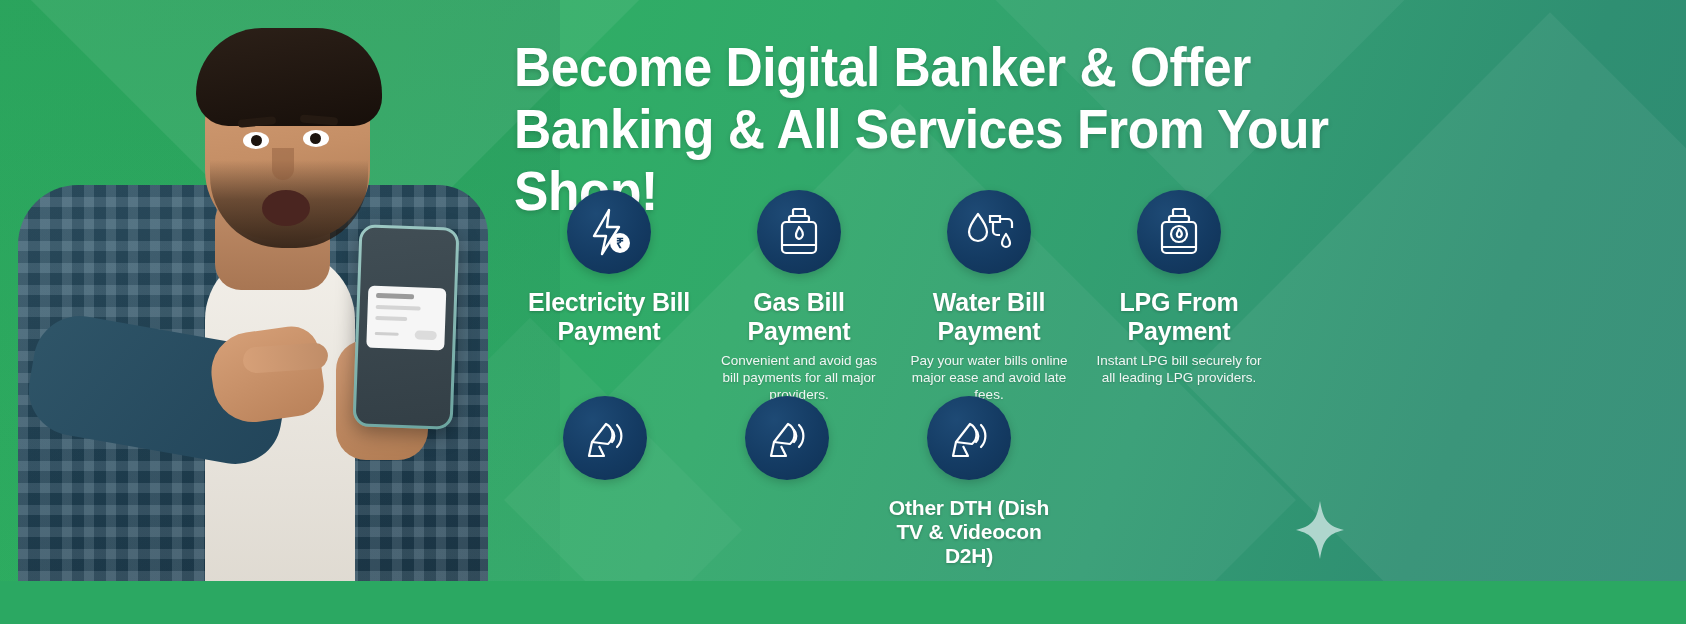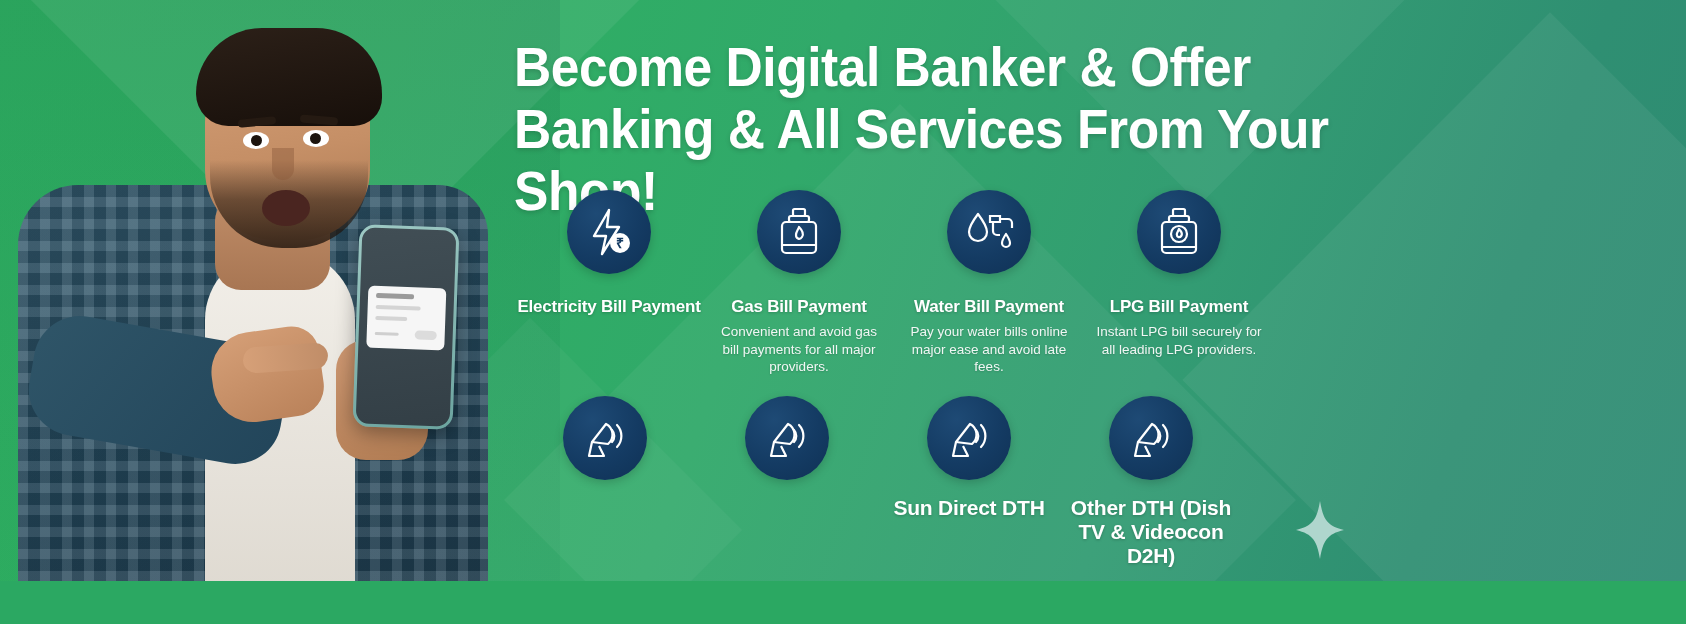--- a/index.html
+++ b/index.html
@@ -137,22 +137,22 @@
   .row-1 .card{width:186px;}
   .row-2 .card{width:178px;}
   .icon-circle{
     width:84px;height:84px;border-radius:50%;
     background:radial-gradient(circle at 35% 28%,#1e4a75 0%,#143B63 55%,#0f3155 100%);
     margin:0 auto;display:flex;align-items:center;justify-content:center;
     box-shadow:0 3px 10px rgba(0,0,0,.18);
   }
   .icon-circle svg{display:block;}
   .card-title{
-    color:#ffffff;font-weight:700;font-size:17px;line-height:1.14;
-    margin-top:23px;text-shadow:0 1px 3px rgba(0,0,0,.22);
+    color:#ffffff;font-weight:700;font-size:25px;line-height:1.14;
+    margin-top:14px;text-shadow:0 1px 3px rgba(0,0,0,.22);
     letter-spacing:-0.2px;
   }
   .card-desc{
     color:#f0f7f4;font-size:13.5px;line-height:1.27;margin-top:7px;
     padding:0 6px;text-shadow:0 1px 2px rgba(0,0,0,.18);
   }
   .row-2 .card-title{font-size:21px;margin-top:16px;}
 
   
   .cta-wrap{
@@ -268,21 +268,21 @@
       <div class="icon-circle">
         <svg width="46" height="52" viewBox="0 0 46 52" fill="none" stroke="#fff" stroke-width="2.2">
           <rect x="17" y="3" width="12" height="7" rx="1.5"></rect>
           <rect x="13" y="10" width="20" height="6" rx="2"></rect>
           <path d="M10 16 h26 a4 4 0 0 1 4 4 v23 a4 4 0 0 1 -4 4 h-26 a4 4 0 0 1 -4 -4 v-23 a4 4 0 0 1 4 -4 z"></path>
           <line x1="6" y1="41" x2="40" y2="41"></line>
           <circle cx="23" cy="28" r="8"></circle>
           <path d="M23 23 c3 3 3.6 5 2.2 7 c-1.4 2 -4.4 1.4 -4.4 -1.4 c0 -2 1.4 -3.6 2.2 -5.6 z" stroke-linejoin="round"></path>
         </svg>
       </div>
-      <div class="card-title">LPG Bill Payment</div>
+      <div class="card-title">LPG From Payment</div>
       <div class="card-desc">Instant LPG bill securely for all leading LPG providers.</div>
     </div>
   </div>
 
   <div class="row row-2">
 
     <div class="card">
       <div class="icon-circle">
         <svg width="52" height="52" viewBox="0 0 52 52" fill="none" stroke="#fff" stroke-width="2.2">
           <path d="M13 30 L27 12 a12 12 0 0 1 2 20 z" stroke-linejoin="round"></path>
@@ -297,31 +297,20 @@
       <div class="icon-circle">
         <svg width="52" height="52" viewBox="0 0 52 52" fill="none" stroke="#fff" stroke-width="2.2">
           <path d="M13 30 L27 12 a12 12 0 0 1 2 20 z" stroke-linejoin="round"></path>
           <path d="M13 30 l-3 14 h15 l-5 -10" stroke-linejoin="round"></path>
           <path d="M33 18 a9 9 0 0 1 0 12" stroke-linecap="round"></path>
           <path d="M38 13 a16 16 0 0 1 0 22" stroke-linecap="round"></path>
         </svg>
       </div>
     </div>
 
-    <div class="card">
-      <div class="icon-circle">
-        <svg width="52" height="52" viewBox="0 0 52 52" fill="none" stroke="#fff" stroke-width="2.2">
-          <path d="M13 30 L27 12 a12 12 0 0 1 2 20 z" stroke-linejoin="round"></path>
-          <path d="M13 30 l-3 14 h15 l-5 -10" stroke-linejoin="round"></path>
-          <path d="M33 18 a9 9 0 0 1 0 12" stroke-linecap="round"></path>
-          <path d="M38 13 a16 16 0 0 1 0 22" stroke-linecap="round"></path>
-        </svg>
-      </div>
-      <div class="card-title">Sun Direct DTH</div>
-    </div>
 
     <div class="card">
       <div class="icon-circle">
         <svg width="52" height="52" viewBox="0 0 52 52" fill="none" stroke="#fff" stroke-width="2.2">
           <path d="M13 30 L27 12 a12 12 0 0 1 2 20 z" stroke-linejoin="round"></path>
           <path d="M13 30 l-3 14 h15 l-5 -10" stroke-linejoin="round"></path>
           <path d="M33 18 a9 9 0 0 1 0 12" stroke-linecap="round"></path>
           <path d="M38 13 a16 16 0 0 1 0 22" stroke-linecap="round"></path>
         </svg>
       </div>

